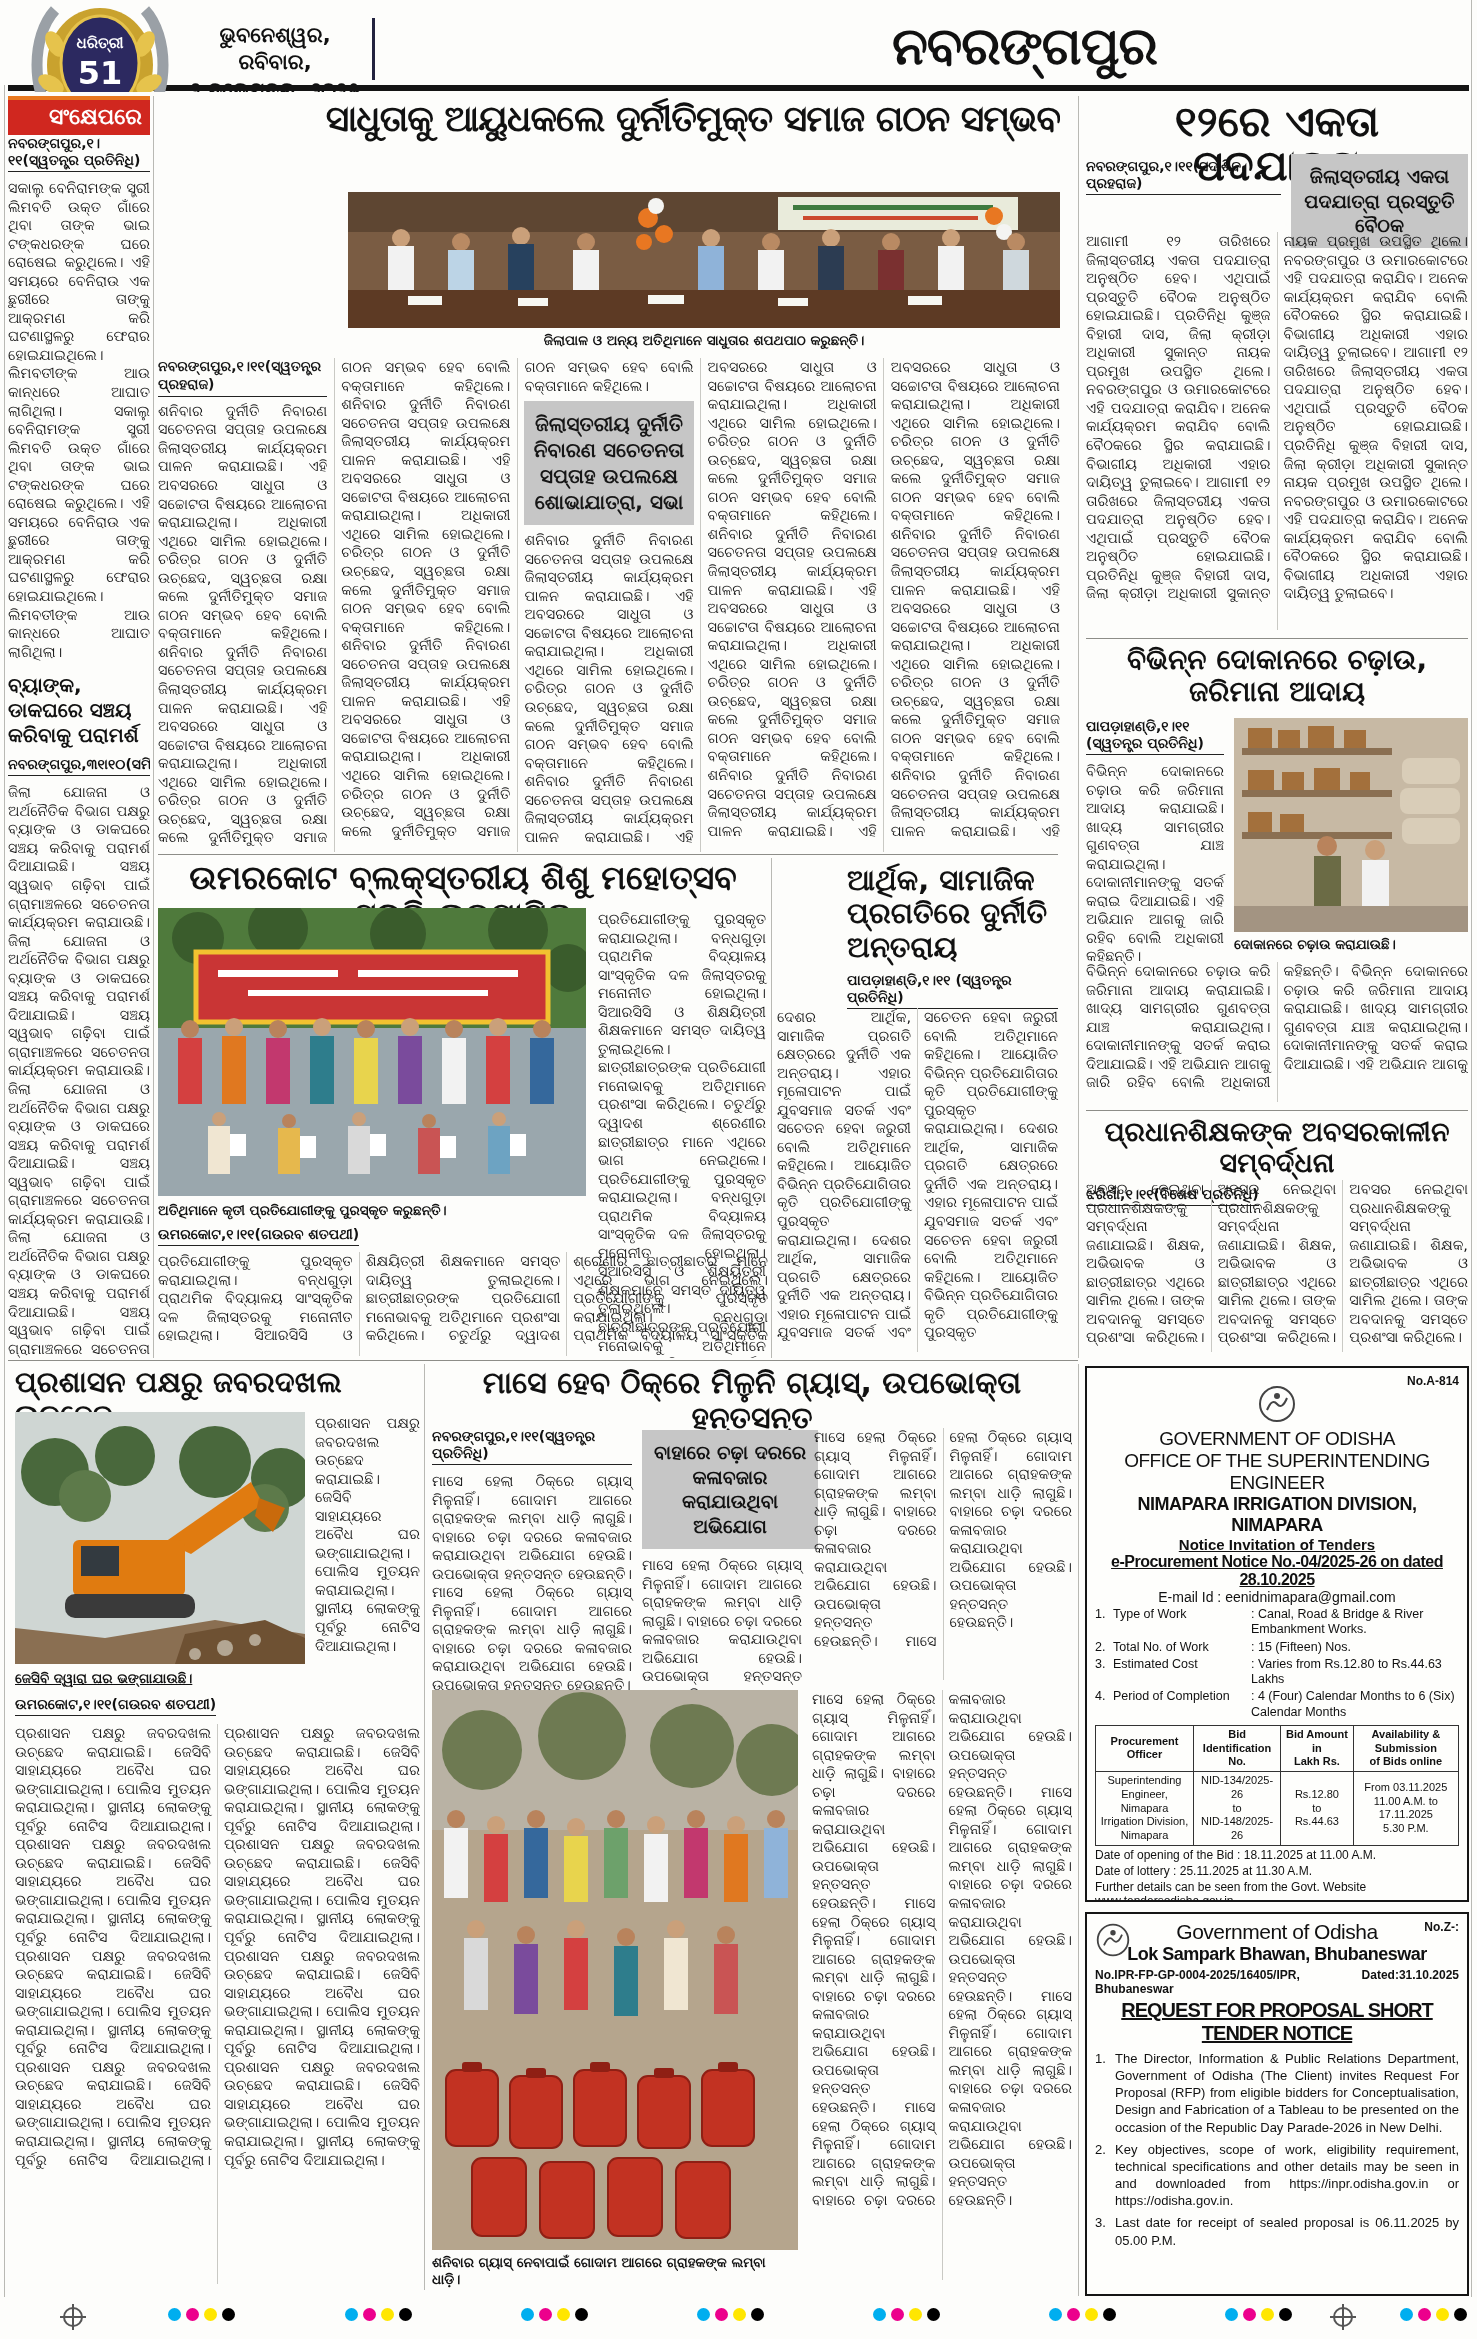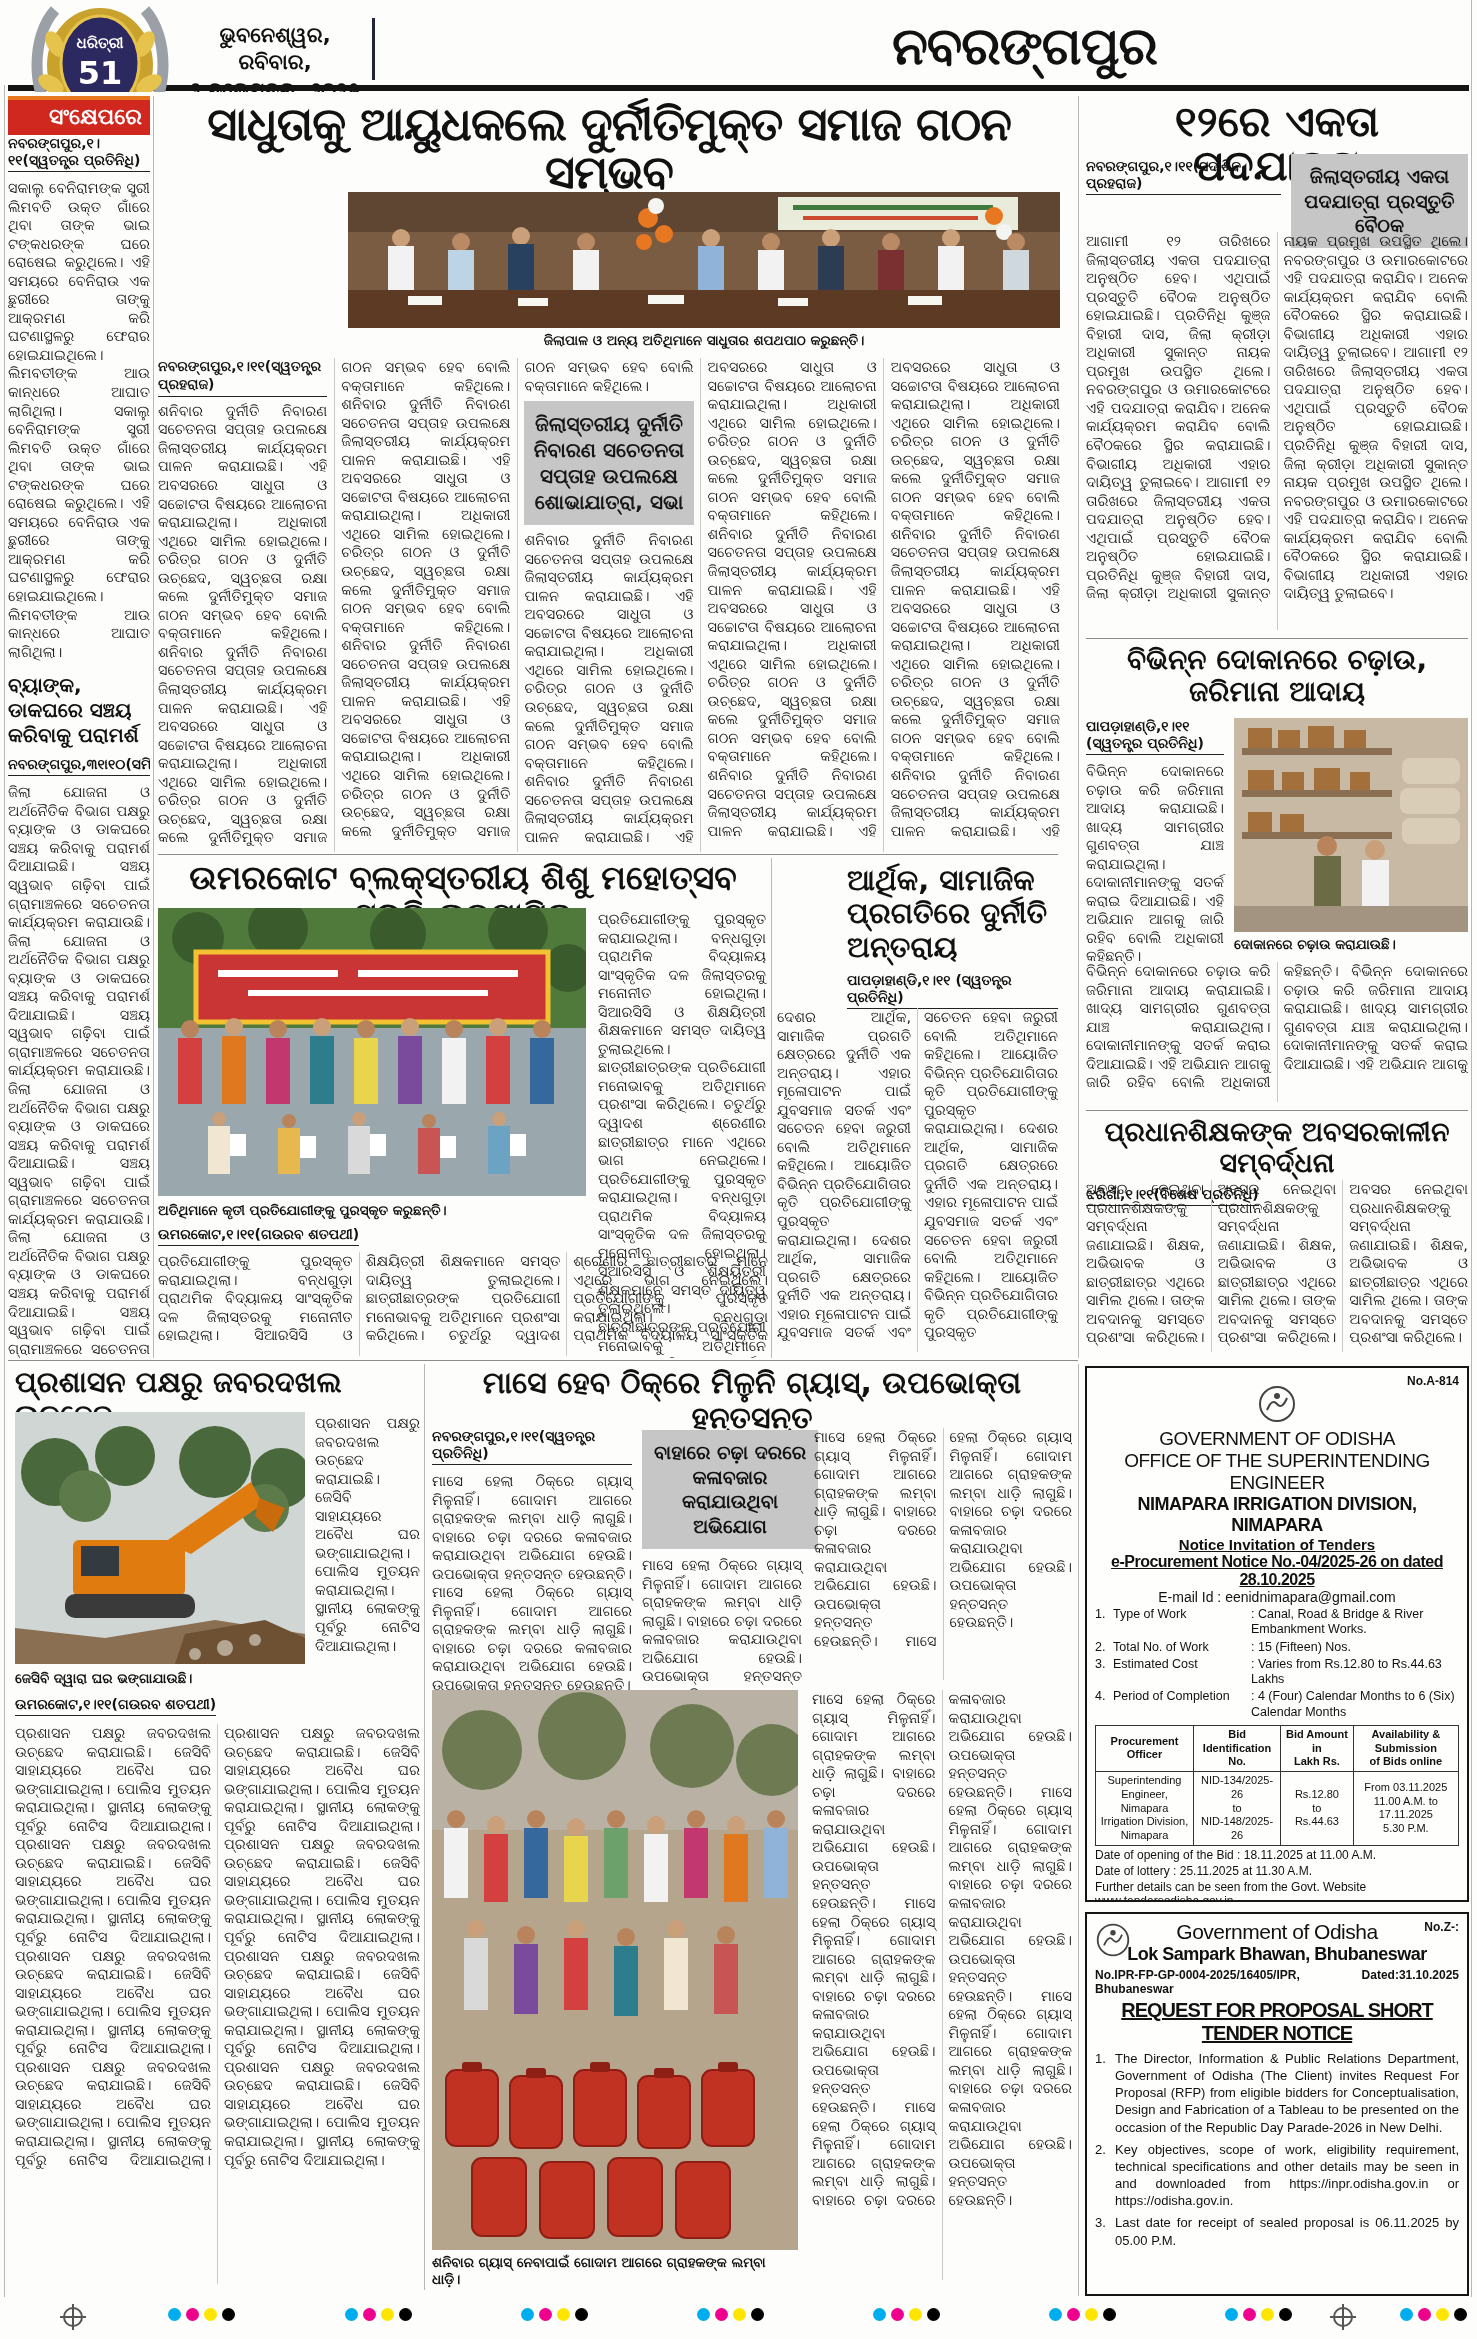--- a/index.html
+++ b/index.html
@@ -18,21 +18,21 @@
   .brief-banner{background:#d0271f;border-top:4px solid #e8781e;color:#fff;font-weight:bold;
                 font-size:22px;text-align:right;padding:4px 8px 6px 4px;}
   .brief-h{font-weight:bold;font-size:20px;line-height:1.25;margin:12px 0 6px;}
   
   .bt{font-size:14.5px;line-height:1.28;text-align:justify;color:#161616;word-break:break-word;}
   .byline{font-weight:bold;font-size:14px;border-bottom:1.5px solid #222;display:inline-block;
           padding-bottom:2px;margin-bottom:5px;}
   .cap{font-weight:bold;font-size:13.5px;line-height:1.25;}
   .gbox{background:#c6c6c6;font-weight:bold;text-align:center;font-size:20px;line-height:1.3;
         padding:10px 8px;break-inside:avoid;}
-  .h-xl{font-weight:bold;font-size:46px;line-height:1.05;text-align:center;letter-spacing:-1px;}
+  .h-xl{font-weight:bold;font-size:36px;line-height:1.05;text-align:right;letter-spacing:-1px;}
   .h-lg{font-weight:bold;font-size:40px;line-height:1.05;text-align:center;}
   .h-md{font-weight:bold;font-size:31px;line-height:1.12;}
   .h-sm{font-weight:bold;font-size:27px;line-height:1.15;}
   .cols2{column-count:2;column-gap:13px;column-rule:1px solid #c9c9c4;}
   .cols3{column-count:3;column-gap:13px;column-rule:1px solid #c9c9c4;}
   .cols5{column-count:5;column-gap:14px;column-rule:1px solid #c9c9c4;}
   .photo{display:block;}
   
   .tender{border:2px solid #151515;background:#fefefc;font-family:"Liberation Sans","DejaVu Sans",sans-serif;
           padding:6px 8px;box-sizing:border-box;}
@@ -374,21 +374,21 @@
       <rect x="50" y="182" width="130" height="24" rx="10" fill="#3a3a3a"></rect>
       <polygon points="0,252 290,252 290,222 200,208 90,226 0,216" fill="#8a6f52"></polygon>
       <polygon points="170,222 250,208 290,226 290,252 160,252" fill="#6e5133"></polygon>
       <g fill="#b3a693">
           <circle cx="210" cy="236" r="8"></circle>
           <circle cx="240" cy="228" r="6"></circle>
           <circle cx="180" cy="242" r="6"></circle>
         </g>
     </svg>
     <div class="bt" style="position:absolute;left:300px;top:50px;width:105px;height:250px;">ପ୍ରଶାସନ ପକ୍ଷରୁ ଜବରଦଖଲ ଉଚ୍ଛେଦ କରାଯାଇଛି। ଜେସିବି ସାହାଯ୍ୟରେ ଅବୈଧ ଘର ଭଙ୍ଗାଯାଇଥିଲା। ପୋଲିସ ମୁତୟନ କରାଯାଇଥିଲା। ସ୍ଥାନୀୟ ଲୋକଙ୍କୁ ପୂର୍ବରୁ ନୋଟିସ ଦିଆଯାଇଥିଲା। </div>
-    <div class="cap" style="position:absolute;left:0;top:306px;width:290px;">ଜେସିବି ଦ୍ୱାରା ଘର ଭଙ୍ଗାଯାଉଛି।</div>
+    <div class="cap" style="position:absolute;left:0;top:306px;width:290px;text-decoration:underline;">ଜେସିବି ଦ୍ୱାରା ଘର ଭଙ୍ଗାଯାଉଛି।</div>
     <div style="position:absolute;left:0;top:330px;">
       <span class="byline">ଉମରକୋଟ,୧।୧୧(ଗଉରବ ଶତପଥୀ)</span>
     </div>
     <div class="bt cols2" style="position:absolute;left:0;top:360px;width:405px;height:560px;">ପ୍ରଶାସନ ପକ୍ଷରୁ ଜବରଦଖଲ ଉଚ୍ଛେଦ କରାଯାଇଛି। ଜେସିବି ସାହାଯ୍ୟରେ ଅବୈଧ ଘର ଭଙ୍ଗାଯାଇଥିଲା। ପୋଲିସ ମୁତୟନ କରାଯାଇଥିଲା। ସ୍ଥାନୀୟ ଲୋକଙ୍କୁ ପୂର୍ବରୁ ନୋଟିସ ଦିଆଯାଇଥିଲା।  ପ୍ରଶାସନ ପକ୍ଷରୁ ଜବରଦଖଲ ଉଚ୍ଛେଦ କରାଯାଇଛି। ଜେସିବି ସାହାଯ୍ୟରେ ଅବୈଧ ଘର ଭଙ୍ଗାଯାଇଥିଲା। ପୋଲିସ ମୁତୟନ କରାଯାଇଥିଲା। ସ୍ଥାନୀୟ ଲୋକଙ୍କୁ ପୂର୍ବରୁ ନୋଟିସ ଦିଆଯାଇଥିଲା।  ପ୍ରଶାସନ ପକ୍ଷରୁ ଜବରଦଖଲ ଉଚ୍ଛେଦ କରାଯାଇଛି। ଜେସିବି ସାହାଯ୍ୟରେ ଅବୈଧ ଘର ଭଙ୍ଗାଯାଇଥିଲା। ପୋଲିସ ମୁତୟନ କରାଯାଇଥିଲା। ସ୍ଥାନୀୟ ଲୋକଙ୍କୁ ପୂର୍ବରୁ ନୋଟିସ ଦିଆଯାଇଥିଲା।  ପ୍ରଶାସନ ପକ୍ଷରୁ ଜବରଦଖଲ ଉଚ୍ଛେଦ କରାଯାଇଛି। ଜେସିବି ସାହାଯ୍ୟରେ ଅବୈଧ ଘର ଭଙ୍ଗାଯାଇଥିଲା। ପୋଲିସ ମୁତୟନ କରାଯାଇଥିଲା। ସ୍ଥାନୀୟ ଲୋକଙ୍କୁ ପୂର୍ବରୁ ନୋଟିସ ଦିଆଯାଇଥିଲା।  ପ୍ରଶାସନ ପକ୍ଷରୁ ଜବରଦଖଲ ଉଚ୍ଛେଦ କରାଯାଇଛି। ଜେସିବି ସାହାଯ୍ୟରେ ଅବୈଧ ଘର ଭଙ୍ଗାଯାଇଥିଲା। ପୋଲିସ ମୁତୟନ କରାଯାଇଥିଲା। ସ୍ଥାନୀୟ ଲୋକଙ୍କୁ ପୂର୍ବରୁ ନୋଟିସ ଦିଆଯାଇଥିଲା।  ପ୍ରଶାସନ ପକ୍ଷରୁ ଜବରଦଖଲ ଉଚ୍ଛେଦ କରାଯାଇଛି। ଜେସିବି ସାହାଯ୍ୟରେ ଅବୈଧ ଘର ଭଙ୍ଗାଯାଇଥିଲା। ପୋଲିସ ମୁତୟନ କରାଯାଇଥିଲା। ସ୍ଥାନୀୟ ଲୋକଙ୍କୁ ପୂର୍ବରୁ ନୋଟିସ ଦିଆଯାଇଥିଲା।  ପ୍ରଶାସନ ପକ୍ଷରୁ ଜବରଦଖଲ ଉଚ୍ଛେଦ କରାଯାଇଛି। ଜେସିବି ସାହାଯ୍ୟରେ ଅବୈଧ ଘର ଭଙ୍ଗାଯାଇଥିଲା। ପୋଲିସ ମୁତୟନ କରାଯାଇଥିଲା। ସ୍ଥାନୀୟ ଲୋକଙ୍କୁ ପୂର୍ବରୁ ନୋଟିସ ଦିଆଯାଇଥିଲା।  ପ୍ରଶାସନ ପକ୍ଷରୁ ଜବରଦଖଲ ଉଚ୍ଛେଦ କରାଯାଇଛି। ଜେସିବି ସାହାଯ୍ୟରେ ଅବୈଧ ଘର ଭଙ୍ଗାଯାଇଥିଲା। ପୋଲିସ ମୁତୟନ କରାଯାଇଥିଲା। ସ୍ଥାନୀୟ ଲୋକଙ୍କୁ ପୂର୍ବରୁ ନୋଟିସ ଦିଆଯାଇଥିଲା। </div>
   </section>
   <div class="vrule" style="left:424px;top:1364px;height:926px;"></div>
 
   <section class="sec" style="left:432px;top:1364px;width:640px;height:926px;">
     <h2 class="h-sm" style="margin:2px 0 8px;font-size:30px;text-align:center;">ମାସେ ହେବ ଠିକ୍‌ରେ ମିଳୁନି ଗ୍ୟାସ୍, ଉପଭୋକ୍ତା ହନ୍ତସନ୍ତ</h2>
     <div style="position:absolute;left:0;top:64px;width:200px;height:252px;">

